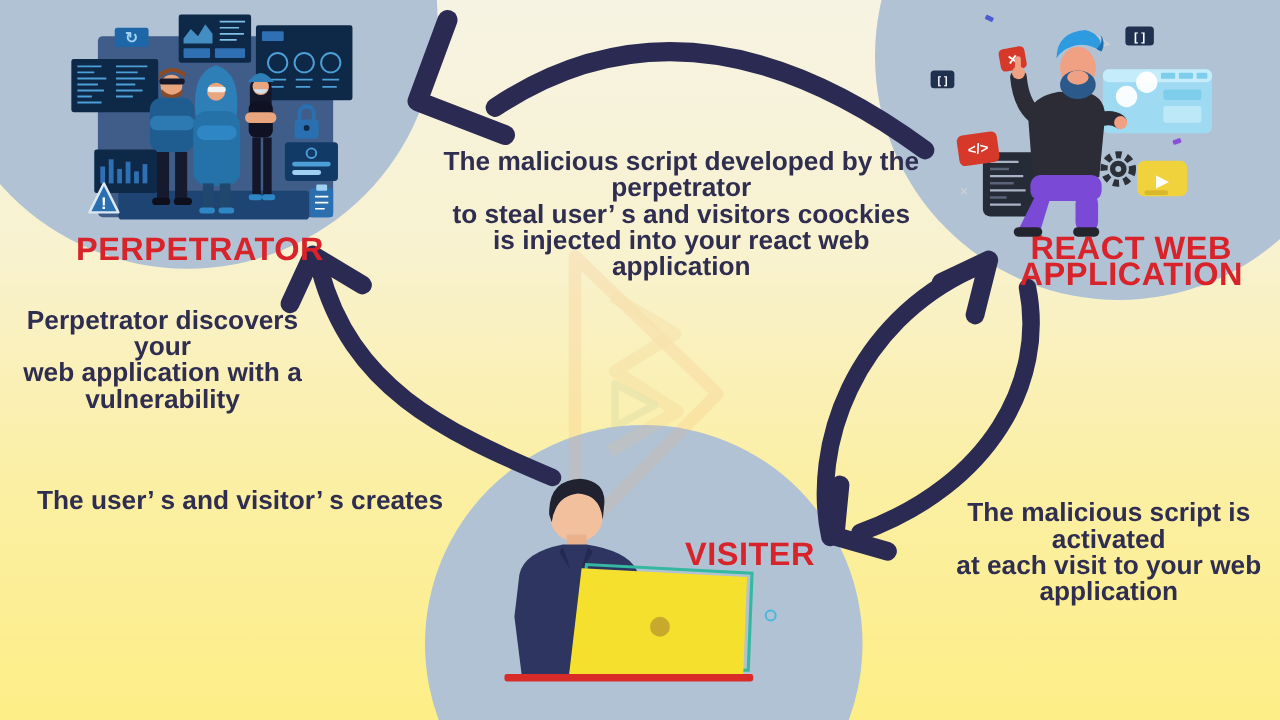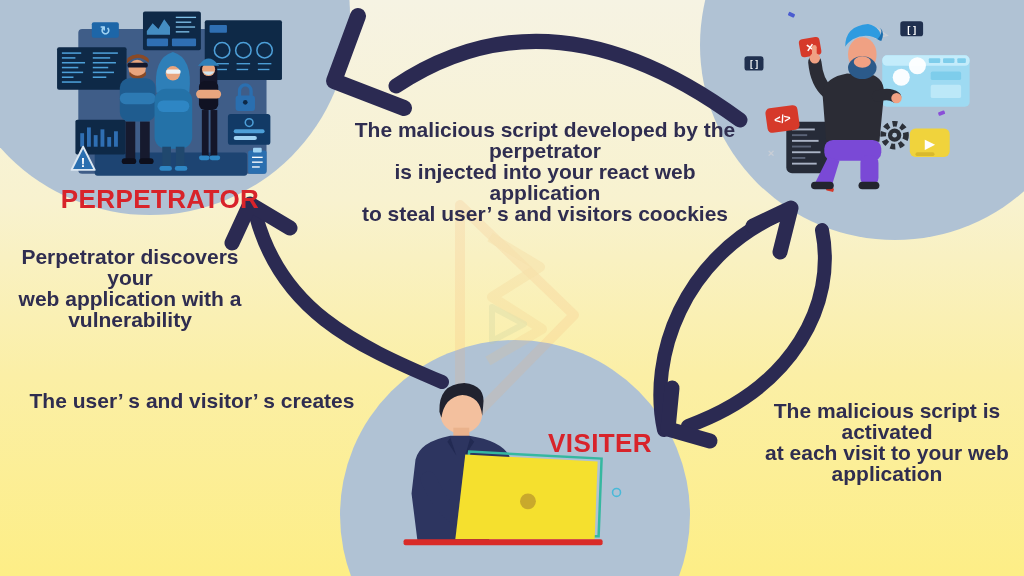--- a/index.html
+++ b/index.html
@@ -298,26 +298,30 @@
         <path d="M 753 226 L 791 208 L 780 252" stroke-width="15"></path>
       </g>
       <g>
         <path d="M 822 230 C 837 304 793 388 688 426" stroke-width="14"></path>
         <path d="M 672 388 L 668 429 L 710 441" stroke-width="15"></path>
       </g>
     </g>
   </svg>
 
   <div class="node-label" style="left:60px;top:189px;width:200px;">PERPETRATOR</div>
+  <div class="node-label" style="left:805px;top:188px;width:200px;">
+    <div>REACT WEB</div>
+    <div>APPLICATION</div>
+  </div>
   <div class="node-label" style="left:540px;top:433px;width:120px;">VISITER</div>
 
   <div class="ann" style="left:345px;top:119px;width:400px;">
     <div>The malicious script developed by the perpetrator</div>
+    <div>to steal user’ s and visitors coockies</div>
     <div>is injected into your react web application</div>
-    <div>to steal user’ s and visitors coockies</div>
   </div>
   <div class="ann" style="left:0px;top:246px;width:260px;">
     <div>Perpetrator discovers your</div>
     <div>web application with a vulnerability</div>
   </div>
   <div class="ann" style="left:10px;top:390px;width:364px;">
     <div>The user’ s and visitor’ s creates</div>
   </div>
   <div class="ann" style="left:751px;top:400px;width:272px;">
     <div>The malicious script is activated</div>

